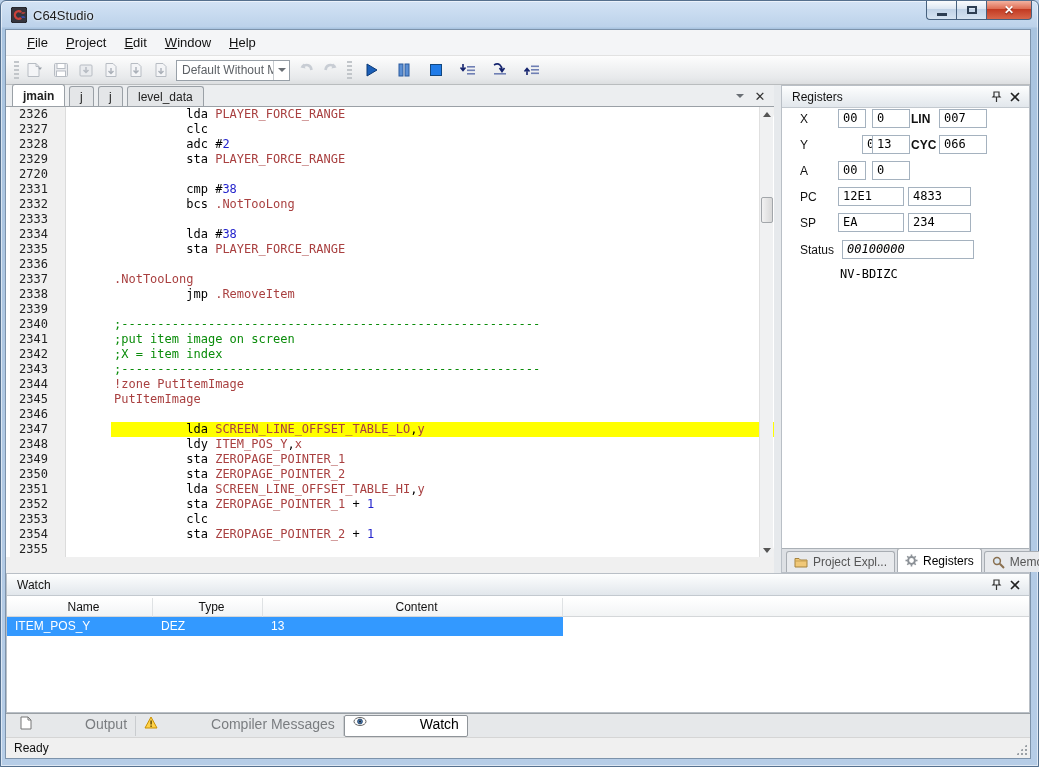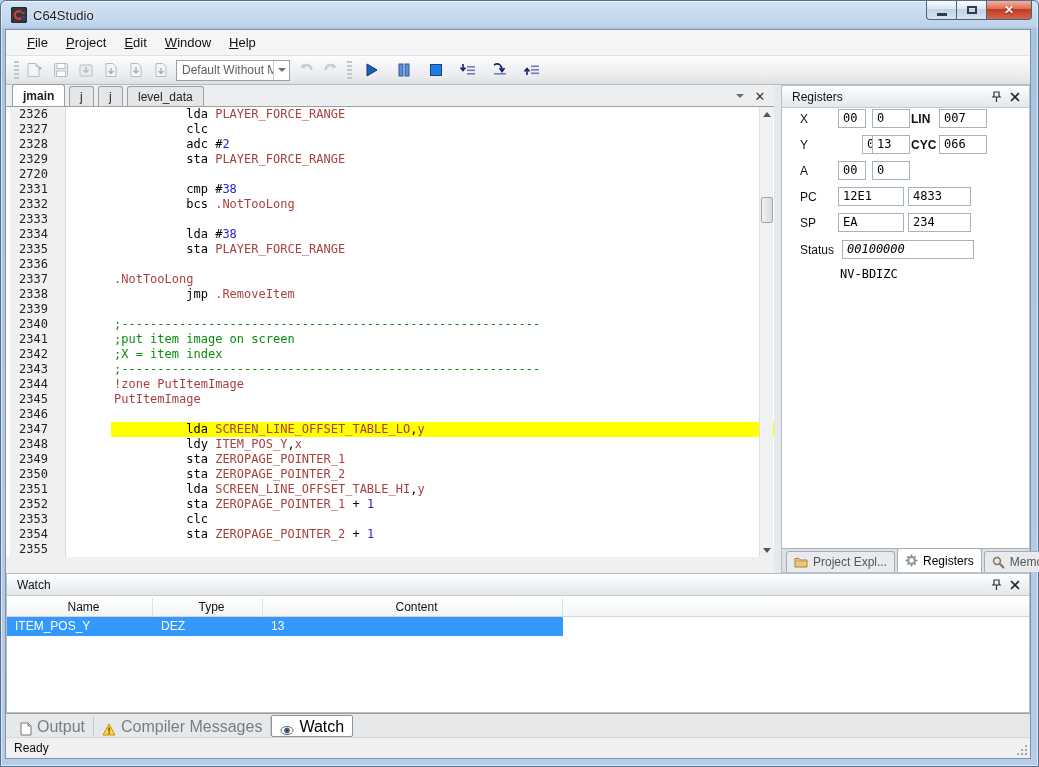--- a/index.html
+++ b/index.html
@@ -82,21 +82,21 @@
   
   .watch-dock{position:absolute;left:0;top:543px;width:1024px;height:140px;background:#fff;border:1px solid #b9bfc6;}
   .wtable{position:absolute;left:0;top:24px;width:100%;}
   .whead{position:relative;height:19px;background:linear-gradient(180deg,#ffffff,#f2f4f5);border-bottom:1px solid #d4d7d9;text-align:center;}
   .wcol{position:absolute;top:0;height:19px;font-size:12px;color:#111;padding:2px 0 0 8px;border-right:1px solid #dfe2e4;}
   .wrow{position:relative;height:19px;}
   .wrow.selected{background:#3399ff;color:#fff;}
   .wcell{position:absolute;top:0;height:19px;font-size:12px;padding:2px 0 0 8px;white-space:nowrap;}
   
   .bottom-tabs{position:absolute;left:0;top:683px;width:1024px;height:24px;background:#e6e8ea;border-top:1px solid #9aa0a5;display:flex;align-items:center;padding-left:6px;}
-  .btab{display:flex;align-items:flex-end;height:20px;padding:0 8px;font-size:16px;color:#7a7d80;border-right:1px solid #c9cccf;}
+  .btab{display:flex;align-items:flex-start;height:20px;padding:0 8px;font-size:14px;color:#7a7d80;border-right:1px solid #c9cccf;gap:48px;}
   .btab:last-child{border-right:none;}
   .btab.active{background:#fff;color:#000;border:1px solid #8f9499;border-radius:2px;height:22px;}
   .btab .ic{margin-right:5px;display:flex;}
   .statusbar{position:absolute;left:0;top:707px;width:1024px;height:21px;background:#f0f0f0;border-top:1px solid #d5d5d5;}
   .status-text{position:absolute;left:8px;top:3px;font-size:12px;color:#111;}
   .grip{position:absolute;right:2px;bottom:2px;width:13px;height:13px;
         background:radial-gradient(circle at 2px 2px,#9aa0a6 1px,transparent 1.3px);
         background-size:4px 4px;background-position:bottom right;clip-path:polygon(100% 0,100% 100%,0 100%);}
 </style>
 </head>

